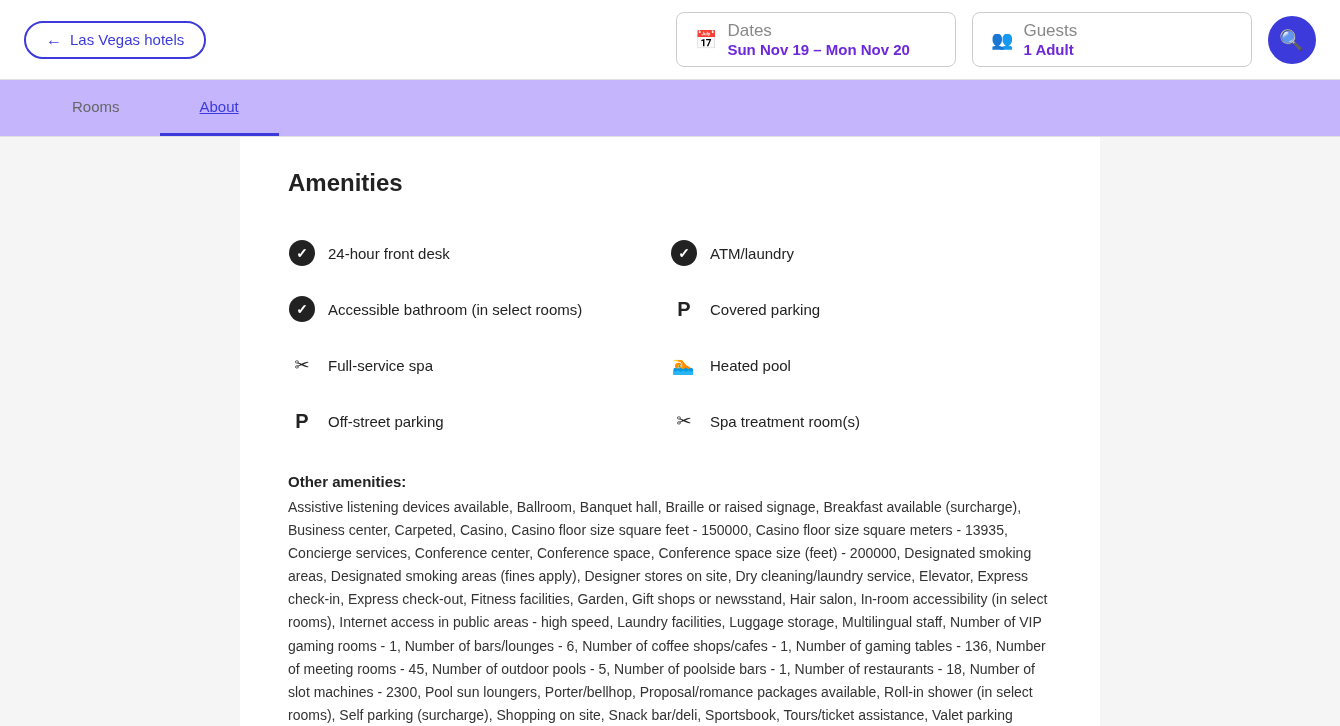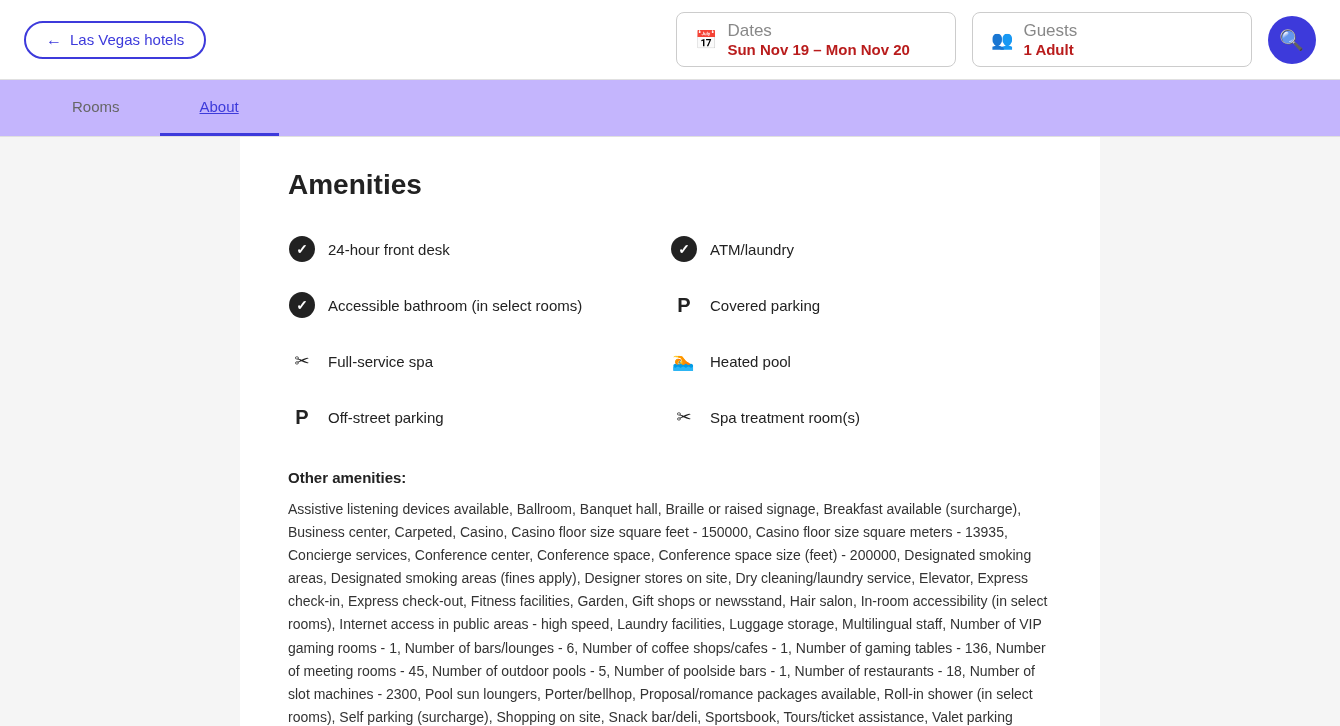--- a/index.html
+++ b/index.html
@@ -44,21 +44,21 @@
       min-width: 280px;
     }
     .selector-label {
       font-size: 17px;
       color: #888;
       display: block;
     }
     .selector-value {
       font-size: 15px;
       font-weight: 600;
-      color: #b91c1c;
+      color: #6d28d9;
     }
     .calendar-icon, .guests-icon {
       color: #555;
       font-size: 18px;
     }
     .search-btn {
       width: 48px;
       height: 48px;
       border-radius: 50%;
       background: #3d3adb;
@@ -95,24 +95,24 @@
     
     .main-content {
       max-width: 860px;
       margin: 0 auto;
       background: #fff;
       min-height: calc(100vh - 140px);
       padding: 32px 48px 48px;
     }
 
     .amenities-title {
-      font-size: 28px;
+      font-size: 24px;
       font-weight: 700;
       color: #222;
-      margin-bottom: 20px;
+      margin-bottom: 28px;
     }
 
     .amenities-grid {
       display: grid;
       grid-template-columns: 1fr 1fr;
       gap: 0;
     }
 
     .amenity-item {
       display: flex;
@@ -163,21 +163,21 @@
       color: #222;
     }
 
     .other-amenities-section {
       margin-top: 24px;
     }
     .other-amenities-title {
       font-size: 15px;
       font-weight: 700;
       color: #222;
-      margin-bottom: 12px;
+      margin-bottom: 6px;
     }
     .other-amenities-text {
       font-size: 14px;
       color: #333;
       line-height: 1.65;
     }
   </style>
 </head>
 <body>
 

